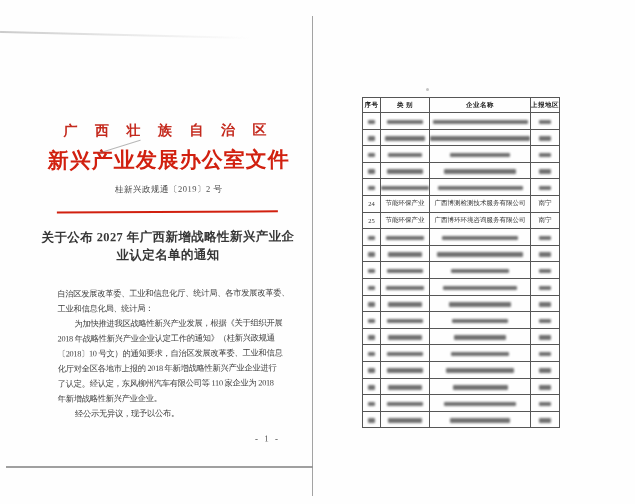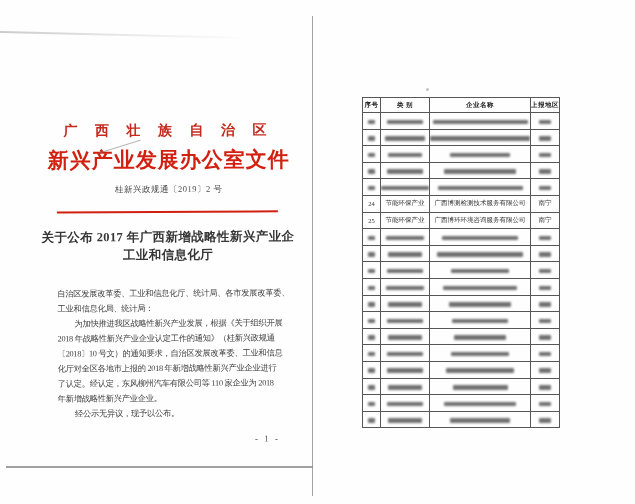--- a/index.html
+++ b/index.html
@@ -54,22 +54,22 @@
   <div class="v-edge"></div>
   <div class="h-edge"></div>
 
   <div class="left-page">
     <div class="org" style="color: rgb(196, 42, 30);">广 西 壮 族 自 治 区</div>
     <div class="doctype" style="color: rgb(209, 32, 15);">新兴产业发展办公室文件</div>
     <div class="crease"></div>
     <div class="docnum">桂新兴政规通〔2019〕2 号</div>
     <div class="redline" style="background: rgb(209, 32, 15);"></div>
     <div class="doc-title">
-      <div>关于公布 2017 年广西新增战略性新兴产业企</div>
-      <div>工业和信息化厅</div>
+      <div>关于公布 2027 年广西新增战略性新兴产业企</div>
+      <div>业认定名单的通知</div>
     </div>
     <div class="body-block" id="body-lines">
         <div class="bline">自治区发展改革委、工业和信息化厅、统计局、各市发展改革委、</div>
         <div class="bline">工业和信息化局、统计局：</div>
         <div class="bline ind">为加快推进我区战略性新兴产业发展，根据《关于组织开展</div>
         <div class="bline">2018 年战略性新兴产业企业认定工作的通知》（桂新兴政规通</div>
         <div class="bline">〔2018〕10 号文）的通知要求，自治区发展改革委、工业和信息</div>
         <div class="bline">化厅对全区各地市上报的 2018 年新增战略性新兴产业企业进行</div>
         <div class="bline">了认定。经认定，东风柳州汽车有限公司等 110 家企业为 2018</div>
         <div class="bline">年新增战略性新兴产业企业。</div>

